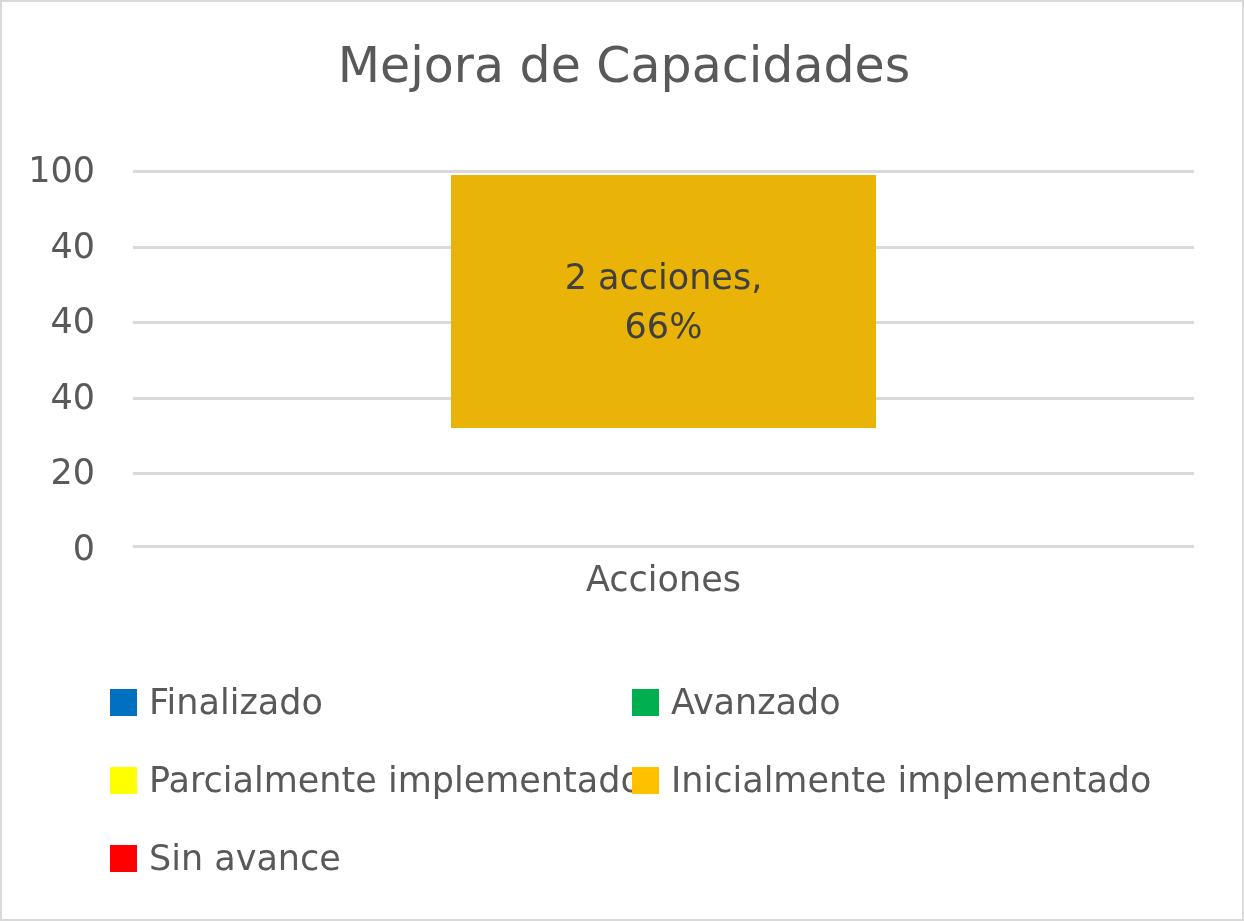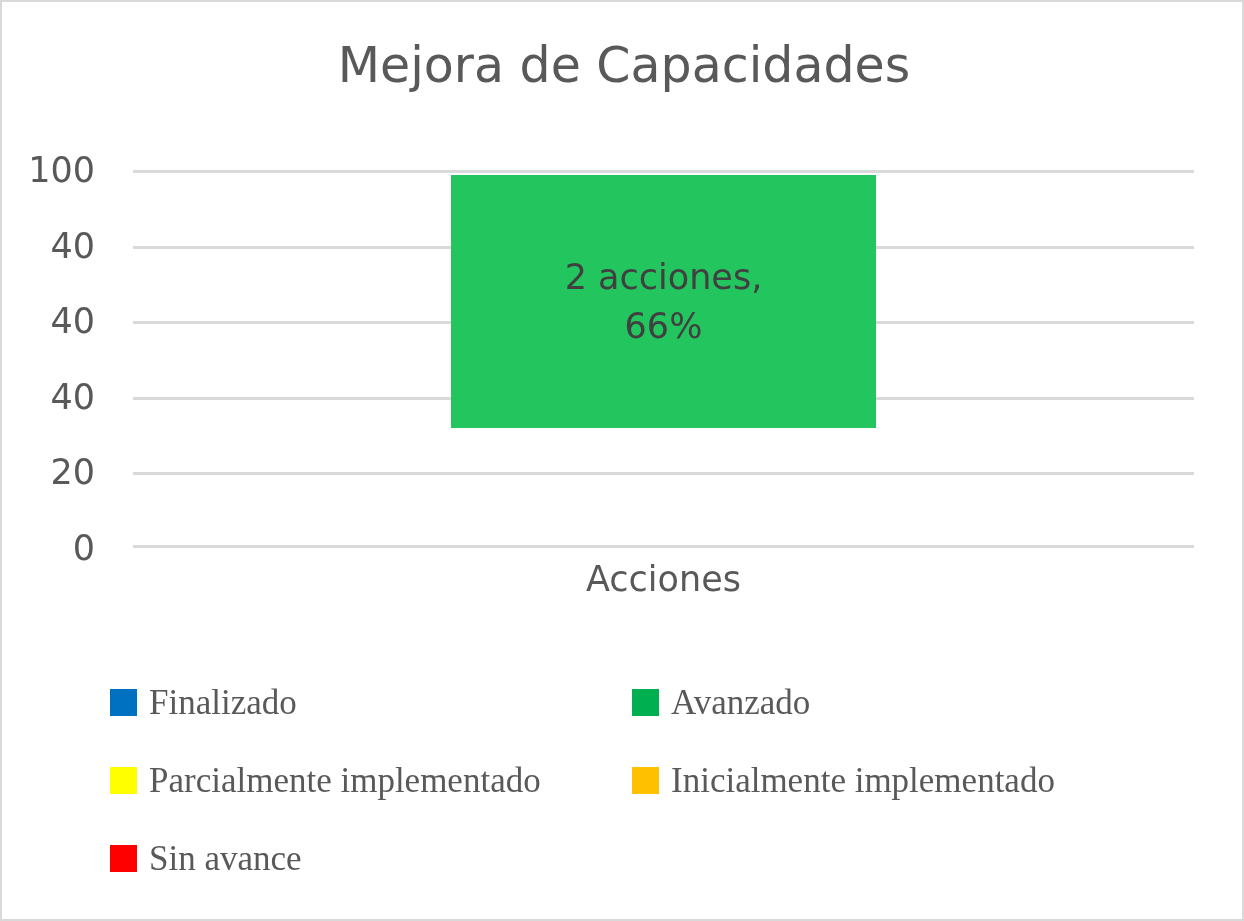--- a/index.html
+++ b/index.html
@@ -120,21 +120,20 @@
   .legend-row {
     display: flex;
     align-items: flex-start;
     height: 78px;
   }
   .legend-item {
     display: flex;
     align-items: center;
     height: 56px;
     white-space: nowrap;
-    font-family: Liberation Serif, serif;
   }
   .legend-swatch {
     width: 27px;
     height: 27px;
     flex: 0 0 27px;
     margin-right: 12px;
     display: inline-block;
   }
   .legend-label {
     color: #595959;
@@ -164,21 +163,21 @@
   <div id="plot-area">
     <div class="gridline" style="top:0px;"></div>
     <div class="gridline" style="top:75.6px;"></div>
     <div class="gridline" style="top:151.2px;"></div>
     <div class="gridline" style="top:226.8px;"></div>
     <div class="gridline" style="top:302.4px;"></div>
     <div class="gridline baseline" style="top:375px;"></div>
 
     <div id="bar-stack">
 
-      <div class="bar-seg" id="seg-inicialmente" style="top:0px; height:253px; background:#22c55e;">
+      <div class="bar-seg" id="seg-inicialmente" style="top:0px; height:253px; background:#eab308;">
         <span class="bar-label">2 acciones,
 66%</span>
       </div>
 
     </div>
   </div>
 
   <div id="category-label">Acciones</div>
 
   <div id="legend">

